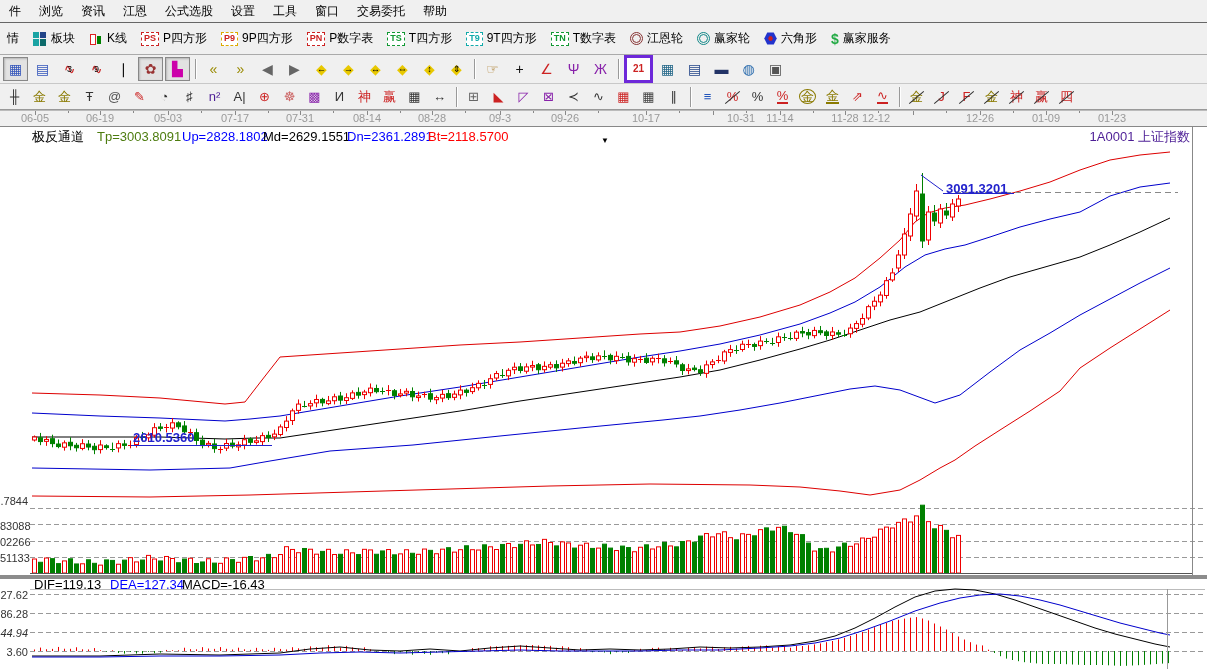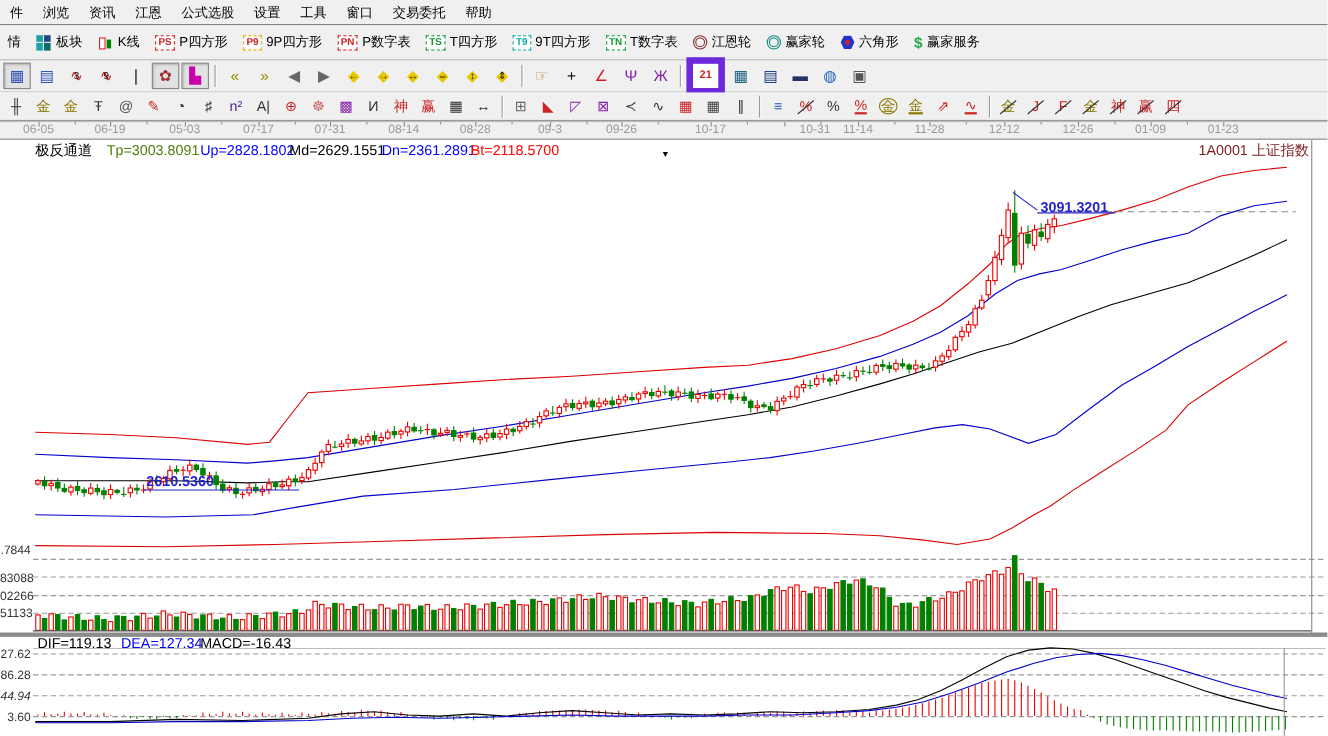--- a/index.html
+++ b/index.html
@@ -12,21 +12,21 @@
   .q-item{display:flex;align-items:center;gap:4px;padding:0 7px;cursor:default}
   .tool-bar{display:flex;align-items:center;padding-left:2px}
   .row3{height:28px;border-bottom:1px solid #c8c8c8}
   .row4{height:25px;border-bottom:1px solid #999}
   .ticon{width:23px;height:22px;display:flex;align-items:center;justify-content:center;
          font-size:14px;margin:0 1px;position:relative;border:1px solid transparent;cursor:default;line-height:1}
   .row4 .ticon{width:21px;height:20px;font-size:13px}
   .ticon.pressed{border:1px solid #888;background:#e2e2e2;box-shadow:inset 1px 1px 2px #b5b5b5}
   .ticon .sub{position:absolute;font-size:9px;color:#000;left:50%;top:50%;transform:translate(-50%,-50%)}
   .ticon .dd{position:absolute;right:-7px;top:7px;font-size:8px;color:#333}
-  .ticon.boxed{font-size:10px;font-weight:bold;border:6px solid #6d28d9;background:#fff}
+  .ticon.boxed{font-size:10px;font-weight:bold;border:3px solid #6d28d9;background:#fff}
   .ticon.u .g{border-bottom:2px solid currentColor}
   .ticon.ring .g{border:1px solid currentColor;border-radius:50%;padding:0 1px}
   .ticon.slash:after{content:"";position:absolute;left:1px;right:1px;top:50%;height:1px;
          background:#333;transform:rotate(-40deg)}
   .tsep{width:1px;height:20px;background:#999;margin:0 4px;box-shadow:1px 0 0 #fff}
   .badge{font-size:9px;font-weight:bold;border:1px dashed;padding:0 2px;height:12px;
          display:flex;align-items:center;background:#fff;line-height:1}
   .blocks{width:14px;height:14px;display:grid;grid-template-columns:6px 6px;grid-gap:1px}
   .blocks i{display:block}
   .mini-candles{width:14px;height:14px;position:relative}
@@ -385,21 +385,21 @@
     <div class="tick" style="left: 679px; height: 2px;"></div>
     <div class="date-label" style="left: 713px; margin-left: 28px;">10-31</div>
     <div class="tick" style="left: 713px; height: 4px;"></div>
     <div class="tick" style="left: 746px; height: 2px;"></div>
     <div class="date-label" style="left: 780px;">11-14</div>
     <div class="tick" style="left: 780px; height: 4px;"></div>
     <div class="tick" style="left: 813px; height: 2px;"></div>
     <div class="date-label" style="left: 845px;">11-28</div>
     <div class="tick" style="left: 845px; height: 4px;"></div>
     <div class="tick" style="left: 878px; height: 2px;"></div>
-    <div class="date-label" style="left: 913px;">12-12</div>
+    <div class="date-label" style="left: 876px;">12-12</div>
     <div class="tick" style="left: 913px; height: 4px;"></div>
     <div class="tick" style="left: 946px; height: 2px;"></div>
     <div class="date-label" style="left: 980px;">12-26</div>
     <div class="tick" style="left: 980px; height: 4px;"></div>
     <div class="tick" style="left: 1013px; height: 2px;"></div>
     <div class="date-label" style="left: 1046px;">01-09</div>
     <div class="tick" style="left: 1046px; height: 4px;"></div>
     <div class="tick" style="left: 1079px; height: 2px;"></div>
     <div class="date-label" style="left: 1112px;">01-23</div>
     <div class="tick" style="left: 1112px; height: 4px;"></div>
@@ -1090,21 +1090,21 @@
 
 <div class="ov" style="left:32px;top:130px;color:#000">极反通道</div>
 <div class="ov" id="indVals" style="left:0;top:130px">
     <span style="position: absolute; left: 97px; color: #4d7c0f;">Tp=3003.8091</span>
     <span style="position: absolute; left: 182px; color: rgb(0, 0, 255);">Up=2828.1802</span>
     <span style="position: absolute; left: 263px; color: rgb(0, 0, 0);">Md=2629.1551</span>
     <span style="position: absolute; left: 347px; color: rgb(0, 0, 255);">Dn=2361.2891</span>
     <span style="position: absolute; left: 428px; color: rgb(255, 0, 0);">Bt=2118.5700</span>
   </div>
 <div class="ov" style="left:601px;top:134px;font-size:8px;color:#000">▼</div>
-<div class="ov" style="right:17px;top:130px;color:#7f1d1d">1A0001  上证指数</div>
+<div class="ov" style="right:17px;top:130px;color:#4c1d95">1A0001  上证指数</div>
 <div class="ov ann" style="left:946px;top:182px;color:#2222cc">3091.3201</div>
 <div class="ov ann" style="left:133px;top:431px;color:#2222cc">2610.5360</div>
 <div id="volAxis">
     <div class="ov axis-label" style="left: 0px; top: 494px;">.7844</div>
     <div class="ov axis-label" style="left: 0px; top: 519px;">83088</div>
     <div class="ov axis-label" style="left: 0px; top: 535px;">02266</div>
     <div class="ov axis-label" style="left: 0px; top: 551px;">51133</div>
   </div>
 <div class="ov" id="macdVals" style="left:0;top:578px">
     <span style="position: absolute; left: 34px; color: rgb(0, 0, 0);">DIF=119.13</span>

